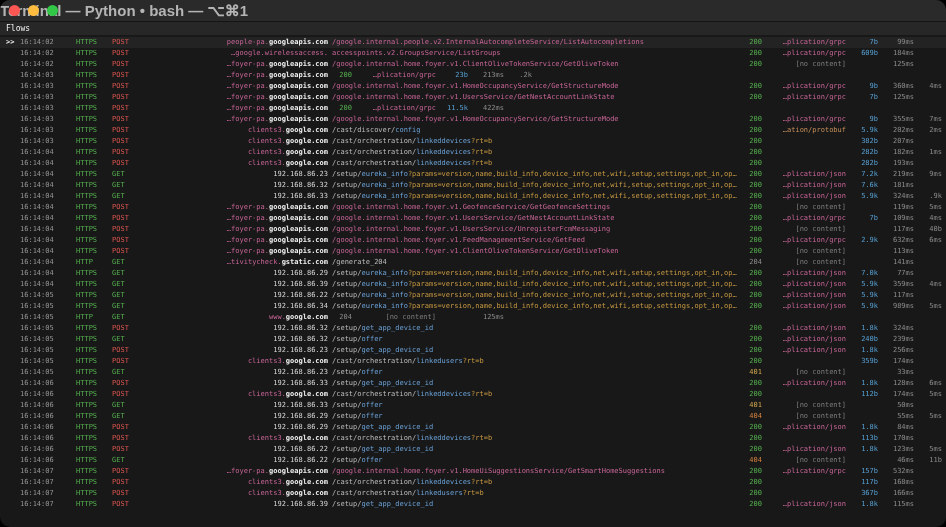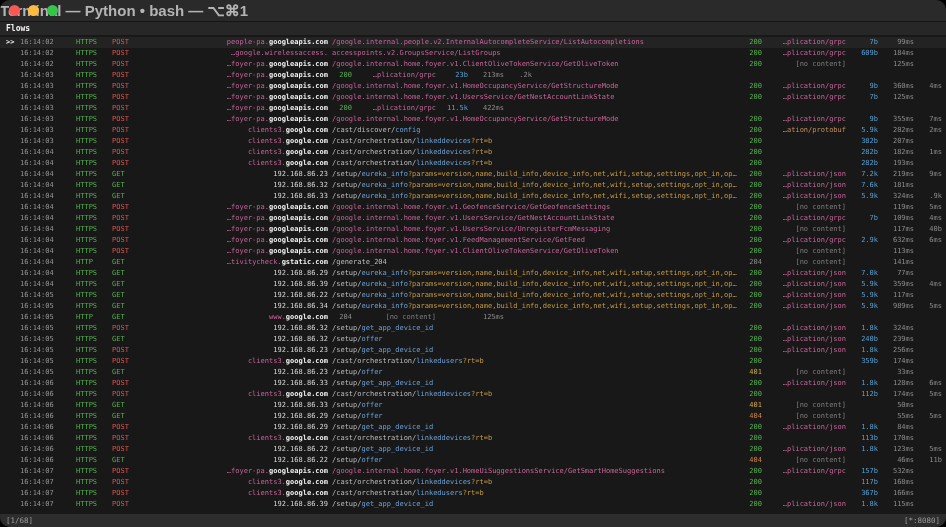--- a/index.html
+++ b/index.html
@@ -20,21 +20,21 @@
   .light.yellow{background:var(--light_yellow,#fdbc40);}
   .light.green{background:var(--light_green,#33c748);}
   .title{
     text-align:left;line-height:21px;font-size:15px;
     color:var(--title_text,#b4b4b4);
     font-family:"Liberation Sans",sans-serif;font-weight:bold;
   }
   
   .flows-bar{
     height:13px;flex:none;background:#272727;color:#f2f2f2;
-    font-size:8px;font-weight:bold;line-height:13px;padding-left:6px;
+    font-size:8px;font-weight:normal;line-height:13px;padding-left:6px;
   }
   
   .flow-list{flex:1;overflow:hidden;padding-top:2px;}
   .row{display:flex;height:11px;line-height:11px;font-size:7px;white-space:pre;}
   .row.sel{background:#232323;}
   .c{flex:none;overflow:hidden;}
   .mark{width:14px;padding-left:6px;color:#f0f0f0;font-weight:bold;}
   .time{width:56px;color:var(--time,#949494);}
   .scheme{width:36px;}
   .method{width:26px;}
@@ -638,17 +638,13 @@
     <span class="c host"><span class="hsub"></span><span class="hmain hip">192.168.86.39</span></span>
     <span class="c path"><span class="p-plain">/setup/</span><span class="p-seg">get_app_device_id</span></span>
     <span class="c status st-ok">200</span>
     <span class="c ctype ct-pink">…plication/json</span>
     <span class="c size">1.8k</span>
     <span class="c dur">115ms</span>
     <span class="c extra"></span>
   </div>
     </div>
 
-  <div class="statusbar">
-    <span>[1/68]</span>
-    <span>[*:8080]</span>
-  </div>
 </div>
 
 </body></html>

